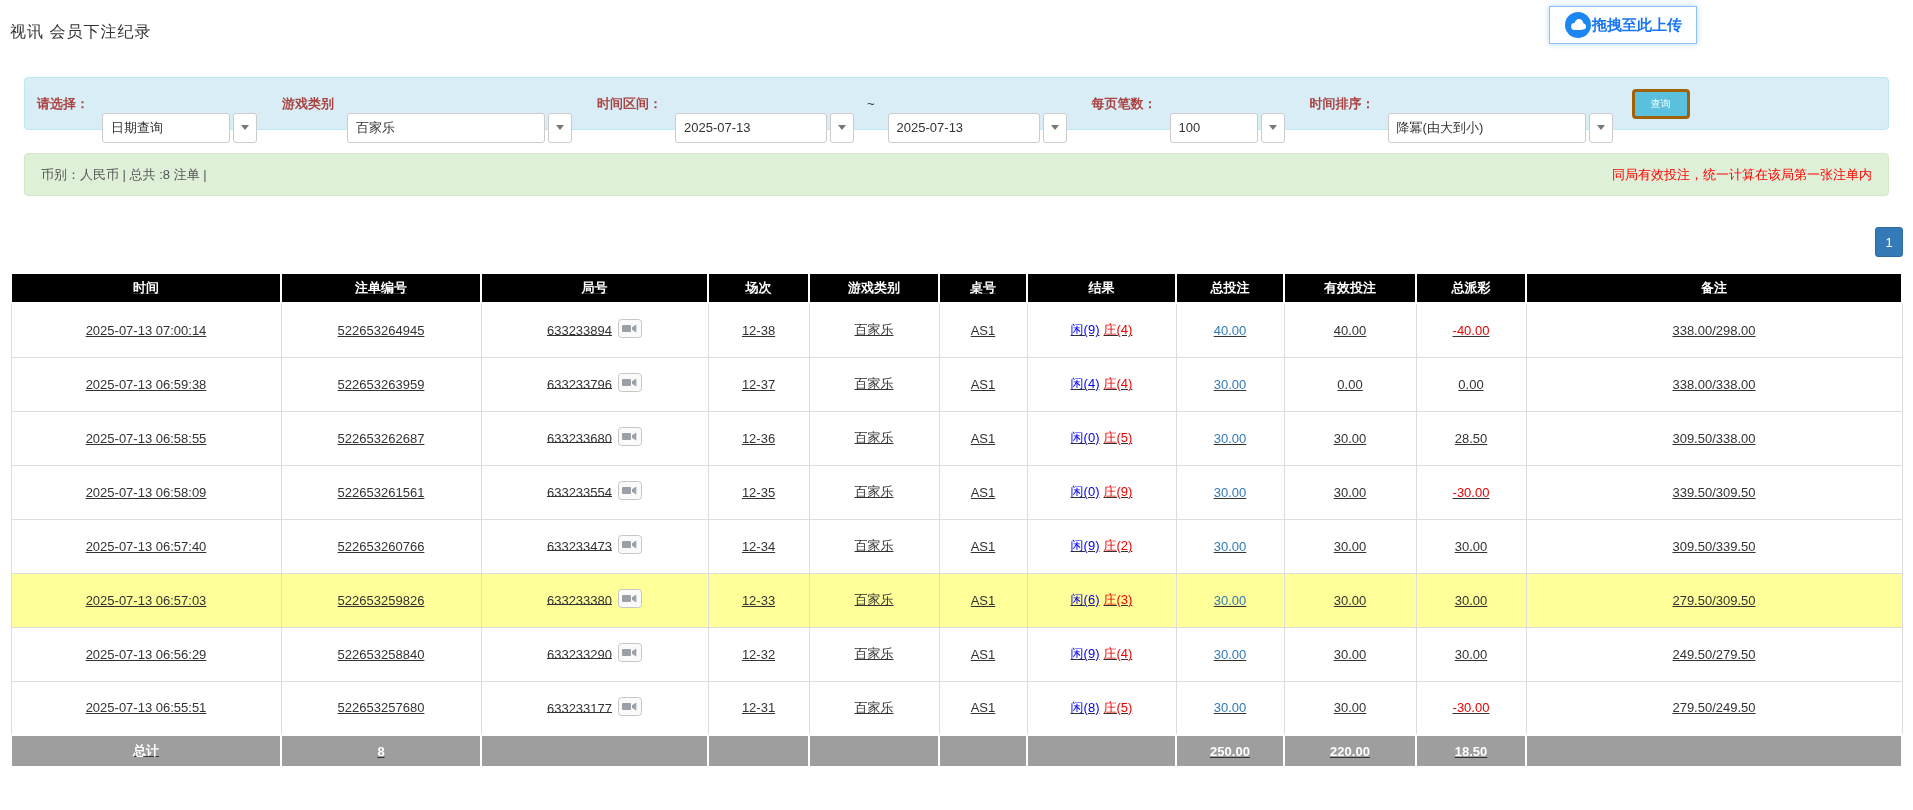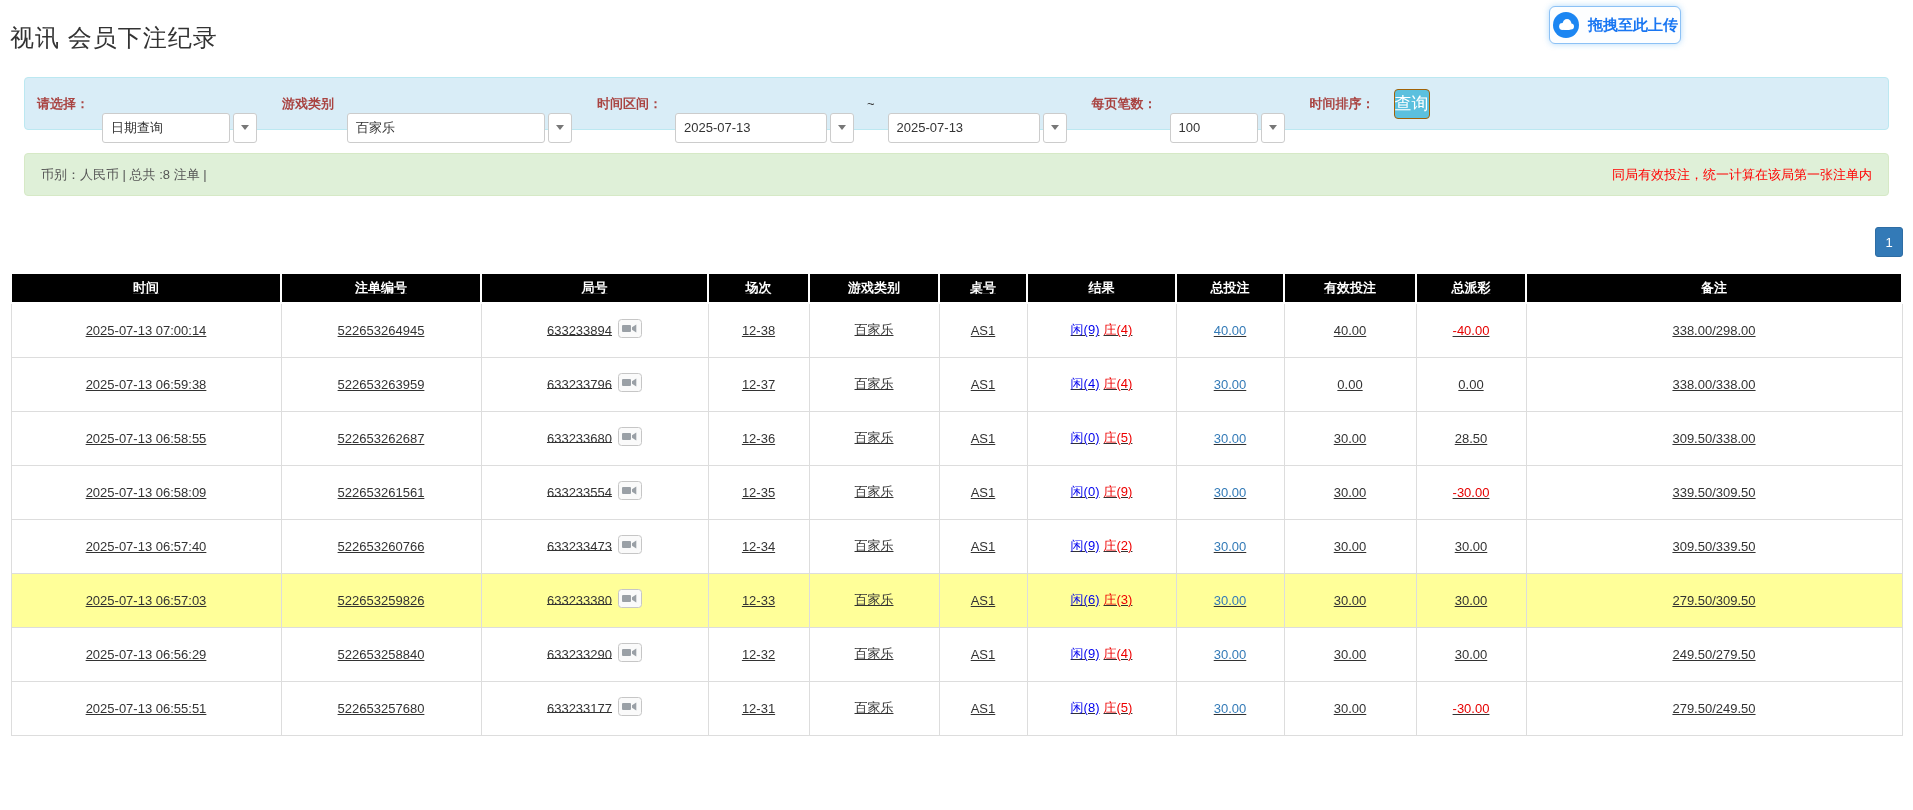--- a/index.html
+++ b/index.html
@@ -7,26 +7,26 @@
   body {
     width: 1913px; height: 810px; position: relative; overflow: hidden;
     background: #fff; color: #333;
     font-family: "Liberation Sans", "DejaVu Sans", sans-serif;
     font-size: 13px;
   }
   
   .topbar { position: relative; height: 58px; }
   .page-title {
     position: absolute; left: 10px; top: 22px; margin: 0;
-    font-size: 24px; font-weight: 400; color: #333; letter-spacing: 1px;
+    font-size: 16px; font-weight: 400; color: #333; letter-spacing: 1px;
   }
   .upload-btn {
     position: absolute; left: 1549px; top: 6px; height: 38px;
-    display: flex; align-items: center; gap: 8px; padding: 0 2px;
-    background: #fdfeff; border: 1px solid #8cc1f5; border-radius: 6px;
+    display: flex; align-items: center; padding: 0 14px;
+    background: #fdfeff; border: 1px solid #8cc1f5; border-radius: 0;
     box-shadow: 0 0 6px rgba(33,150,243,.35);
     color: var(--upload_blue, #1976f2); font-weight: bold; font-size: 15px;
     cursor: pointer;
   }
   .upload-btn svg { display: block; }
   
   .filter-bar {
     margin: 19px 24px 0 24px; height: 53px;
     background: var(--filter_bg, #d9edf7); border: 1px solid #bce8f1; border-radius: 4px;
     display: flex; align-items: center; gap: 13px; padding: 0 12px;
@@ -45,23 +45,23 @@
     width: 24px; height: 30px; border: 1px solid #ccc; border-radius: 3px;
     background: #fff; display: inline-flex; align-items: center; justify-content: center;
     cursor: pointer; padding: 0;
   }
   .caret {
     width: 0; height: 0; border-left: 4px solid transparent;
     border-right: 4px solid transparent; border-top: 5px solid #777;
   }
   .tilde { color: #333; }
   .search-btn {
-    height: 30px; padding: 0 0; margin-left: 6px;
-    background: var(--button_info, #5bc0de); border: 1px solid #a16207; border-radius: 4px;
-    color: #fff; font-size: 17px; cursor: pointer;
+    height: 30px; padding: 0 16px; margin-left: 6px;
+    background: var(--button_info, #5bc0de); border: 3px solid #a16207; border-radius: 4px;
+    color: #fff; font-size: 10px; cursor: pointer;
   }
   
   .summary-bar {
     margin: 23px 24px 0 24px; height: 43px;
     background: var(--summary_bg, #dff0d8); border: 1px solid #d6e9c6; border-radius: 4px;
     display: flex; align-items: center; justify-content: space-between; padding: 0 16px;
     color: #555;
   }
   .summary-notice { color: var(--notice_red, #ff0000); }
   
@@ -150,20 +150,26 @@
 
   <span class="filter-label gap">每页笔数：</span>
   <span class="combo">
     <input readonly="" style="width: 88px;" value="100">
     <button class="caret-btn">
         <span class="caret"></span>
       </button>
   </span>
 
   <span class="filter-label gap">时间排序：</span>
+  <span class="combo">
+    <input readonly="" style="width: 198px;" value="降冪(由大到小)">
+    <button class="caret-btn">
+        <span class="caret"></span>
+      </button>
+  </span>
 
   <button class="search-btn">查询</button>
 </div>
 
 <div class="summary-bar">
   <span>币别：人民币 | 总共 :8 注单 |</span>
   <span class="summary-notice">同局有效投注，统一计算在该局第一张注单内</span>
 </div>
 
 <div class="pagination">
@@ -347,14 +353,27 @@
     <td>百家乐</td>
     <td>AS1</td>
     <td><span class="player">闲(8)</span><span class="banker">庄(5)</span></td>
     <td><a class="bet-link">30.00</a></td>
     <td>30.00</td>
     <td class="neg">-30.00</td>
     <td>279.50/249.50</td>
   </tr>
     </tbody>
   <tfoot>
+    <tr>
+      <td>总计</td>
+      <td>8</td>
+      <td></td>
+      <td></td>
+      <td></td>
+      <td></td>
+      <td></td>
+      <td>250.00</td>
+      <td>220.00</td>
+      <td>18.50</td>
+      <td></td>
+    </tr>
   </tfoot>
 </table>
 
 </body></html>

